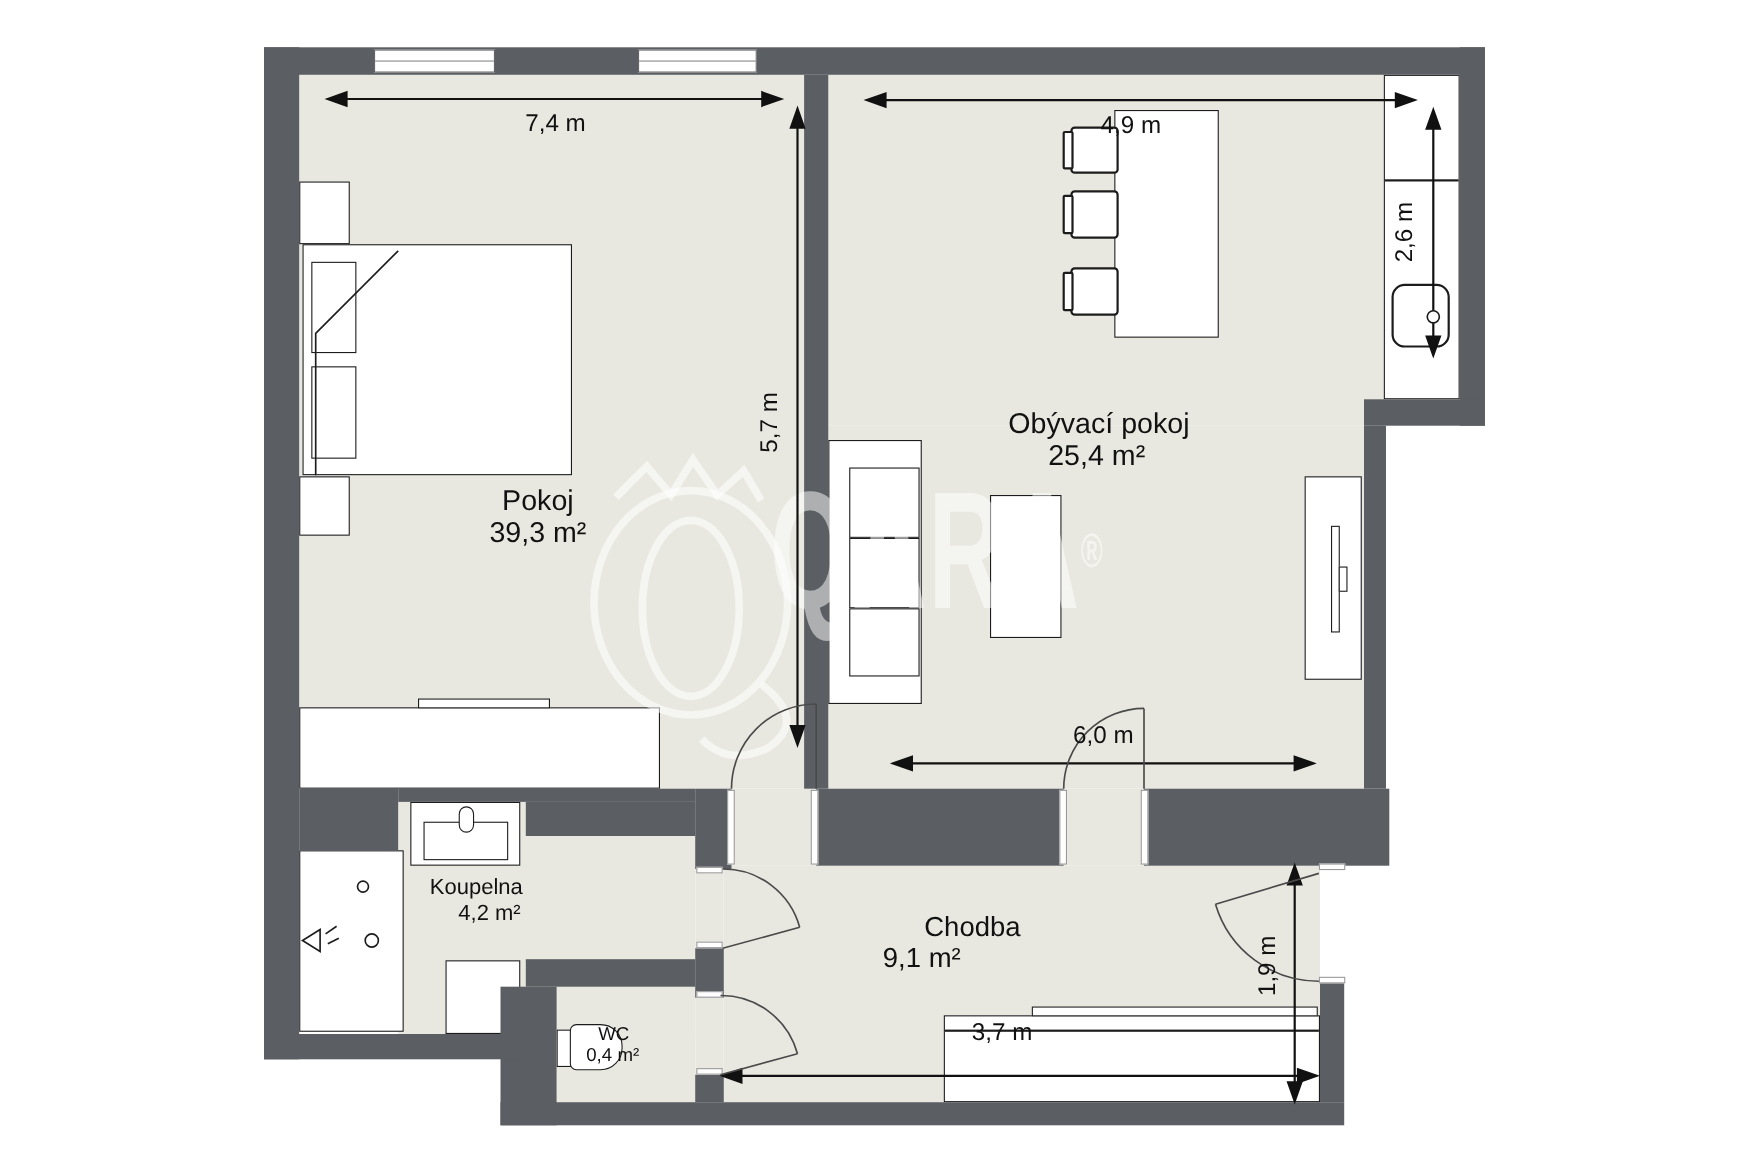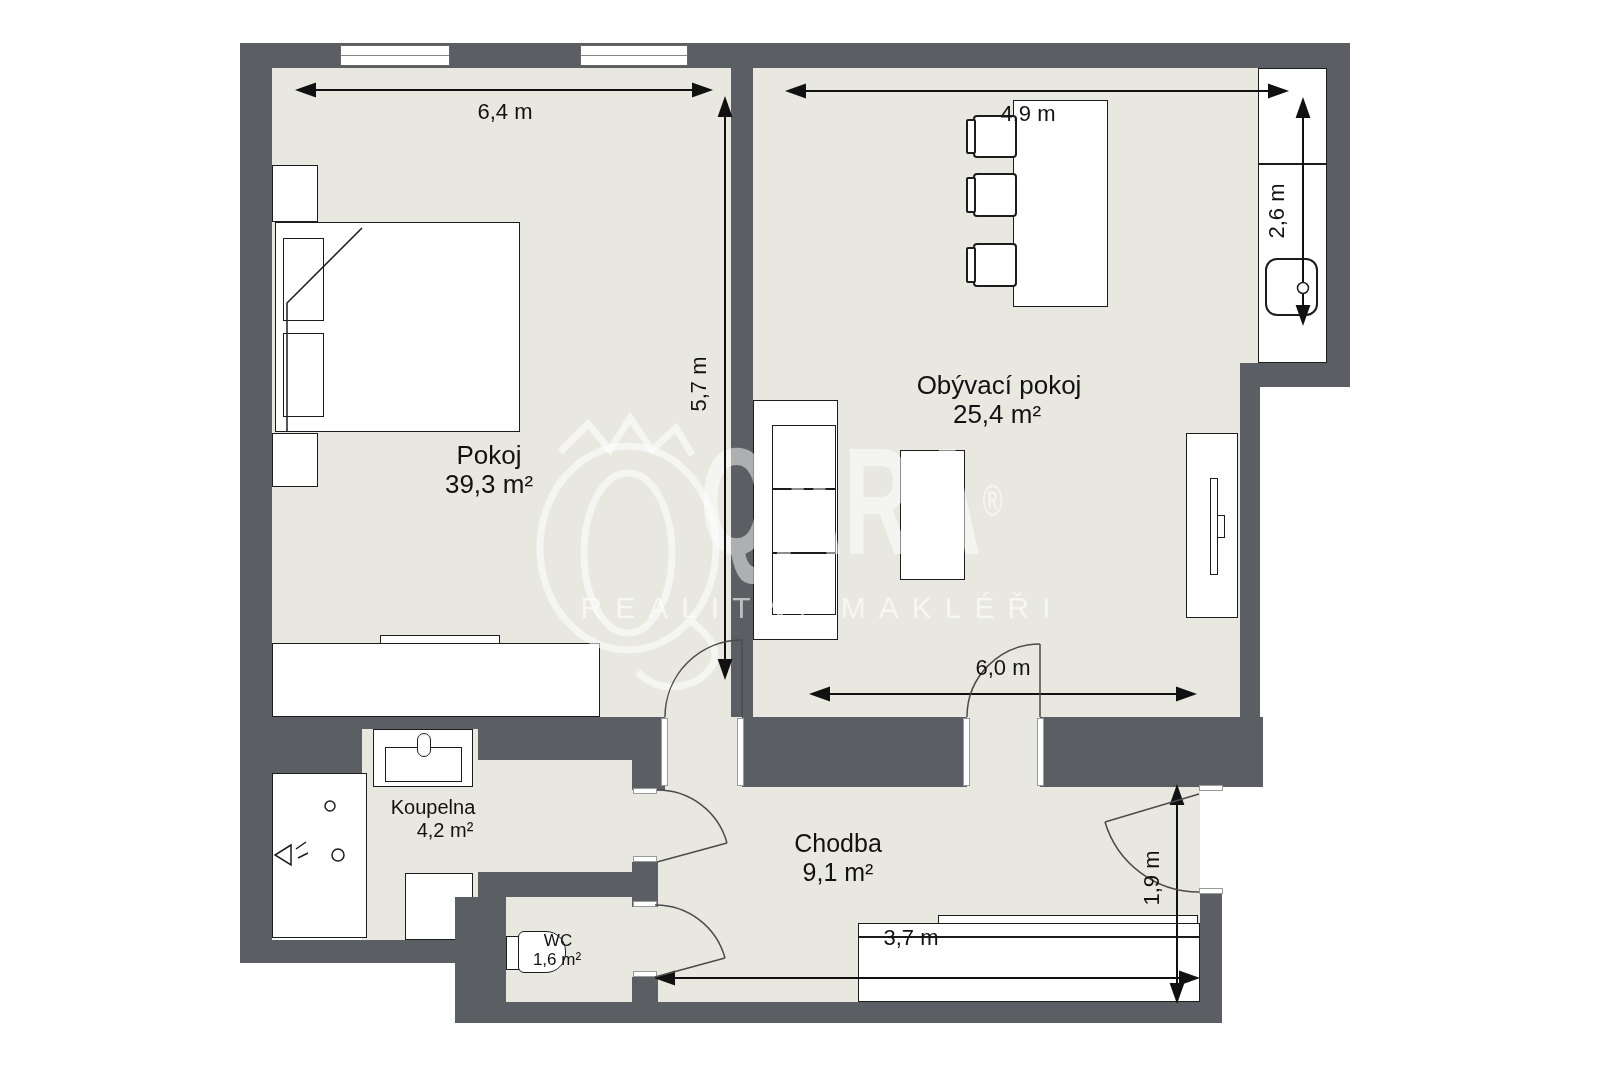--- a/index.html
+++ b/index.html
@@ -195,35 +195,34 @@
   <div class="wm" style="left:0;top:0;width:1600px;height:1066px">
     <svg width="1600" height="1066" viewBox="0 0 1600 1066">
       <g stroke="rgba(255,255,255,0.55)" stroke-width="7" fill="none">
         <ellipse cx="628" cy="548" rx="88" ry="102"></ellipse>
         <ellipse cx="628" cy="553" rx="44" ry="80"></ellipse>
         <path d="M 560,452 L 588,424 L 610,450 L 630,418 L 652,450 L 676,428 L 692,455"></path>
         <path d="M 692,622 Q 735,655 698,680 Q 662,697 638,672"></path>
       </g>
     </svg>
     <div class="wm-brand"><span>QARA</span><span class="wm-reg">®</span></div>
-    <div class="wm-tagline">REALITNÍ MAKLÉŘI</div>
   </div>
 
   <div class="lbl fs26" style="left:489px;top:455px">Pokoj</div>
   <div class="lbl fs26" style="left:489px;top:484px">39,3 m²</div>
   <div class="lbl fs26" style="left:999px;top:385px">Obývací pokoj</div>
   <div class="lbl fs26" style="left:997px;top:414px">25,4 m²</div>
   <div class="lbl fs20" style="left:433px;top:807px">Koupelna</div>
   <div class="lbl fs20" style="left:445px;top:830px">4,2 m²</div>
-  <div class="lbl fs25" style="left:838px;top:843px">Chodba</div>
+  <div class="lbl fs25" style="left:884px;top:843px">Chodba</div>
   <div class="lbl fs25" style="left:838px;top:872px">9,1 m²</div>
   <div class="lbl fs17" style="left:558px;top:940px">WC</div>
-  <div class="lbl fs17" style="left:557px;top:959px">1,6 m²</div>
-
-  <div class="lbl fs22" style="left:505px;top:112px">6,4 m</div>
+  <div class="lbl fs17" style="left:557px;top:959px">0,4 m²</div>
+
+  <div class="lbl fs22" style="left:505px;top:112px">7,4 m</div>
   <div class="lbl fs22 rot" style="left:699px;top:384px">5,7 m</div>
   <div class="lbl fs22" style="left:1028px;top:114px">4,9 m</div>
   <div class="lbl fs22 rot" style="left:1277px;top:211px">2,6 m</div>
   <div class="lbl fs22" style="left:1003px;top:668px">6,0 m</div>
   <div class="lbl fs22" style="left:911px;top:938px">3,7 m</div>
   <div class="lbl fs22 rot" style="left:1152px;top:878px">1,9 m</div>
 
 </div>
 
 </body></html>

